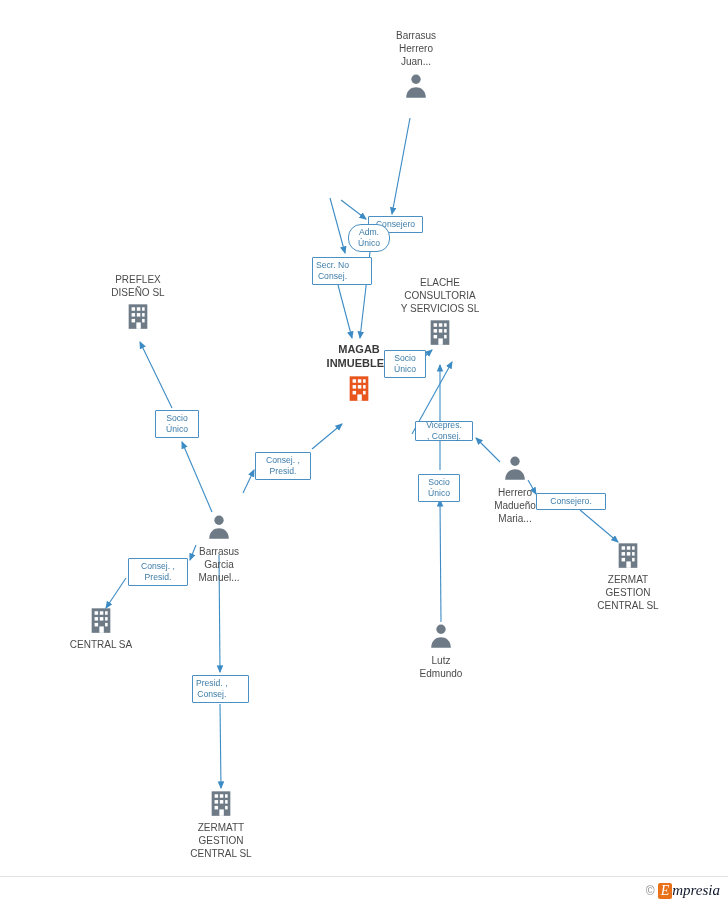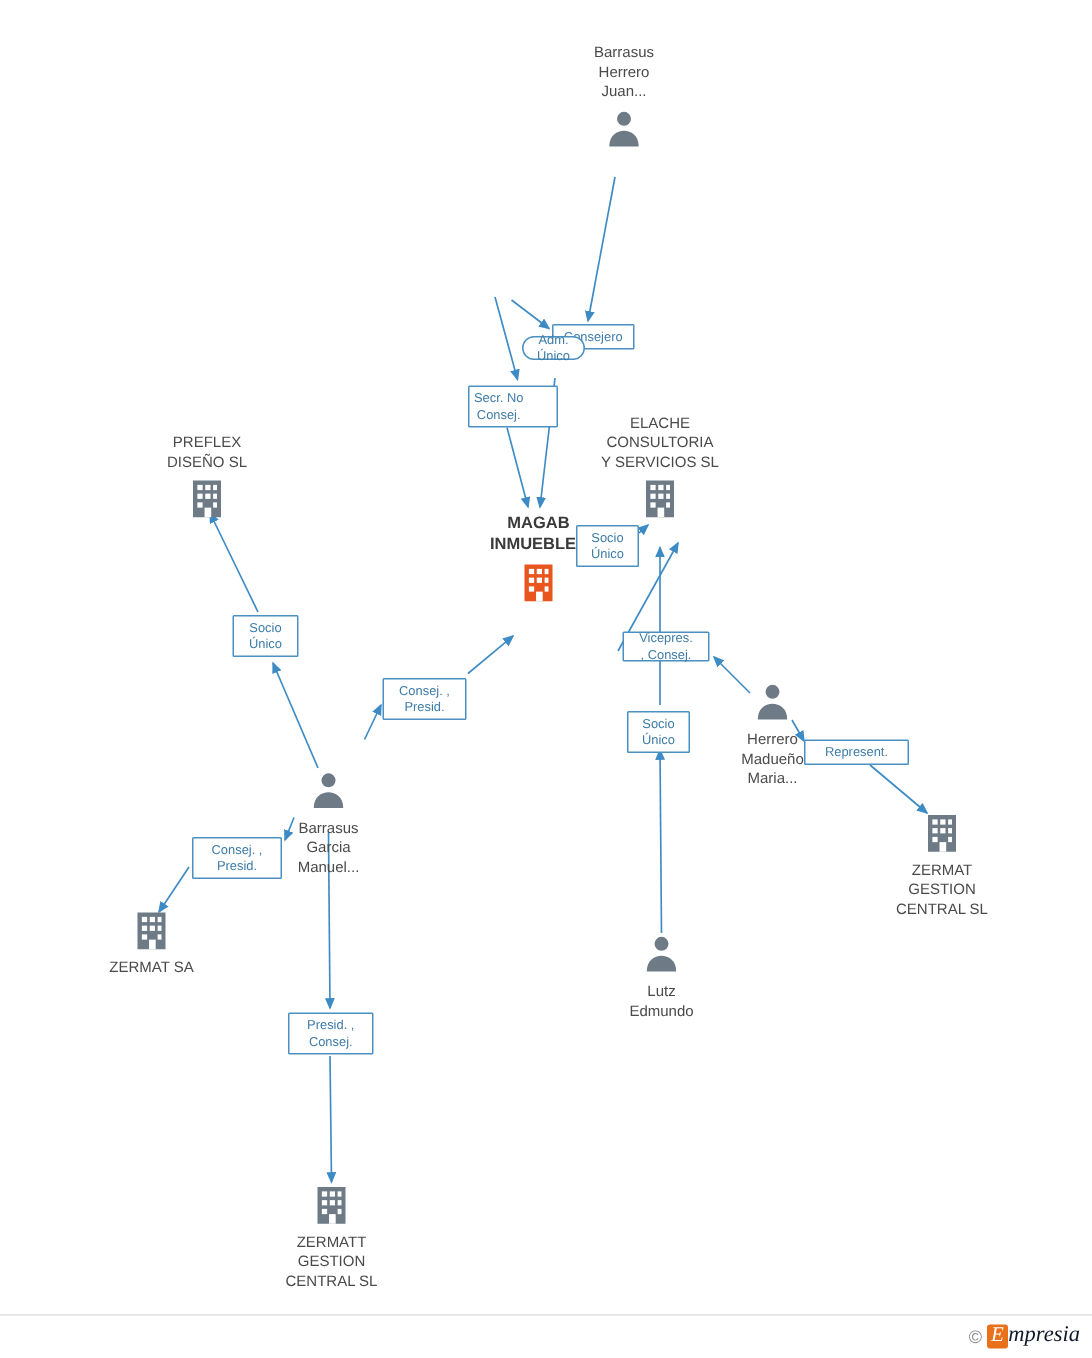--- a/index.html
+++ b/index.html
@@ -141,21 +141,21 @@
 Juan...</div>
     <div class="node-icon" style="margin-top:4px;">
       <svg width="28" height="28" viewBox="0 0 24 24">
           <circle cx="12" cy="6.2" r="4" fill="#6e7b87"></circle>
           <path d="M3.6 22 C3.6 15.6 8 13 12 13 C16 13 20.4 15.6 20.4 22 Z" fill="#6e7b87"></path>
         </svg>
     </div>
   </div>
 
 
-  <div class="node" style="left:92px; top:288px; width:92px;">
+  <div class="node" style="left:92px; top:272px; width:92px;">
     <div class="node-label">PREFLEX
 DISEÑO SL</div>
     <div class="node-icon" style="margin-top:3px;">
       <svg width="26" height="28" viewBox="0 0 22 24">
           <rect x="3" y="2" width="16" height="21" fill="#6e7b87"></rect>
           <g fill="#ffffff">
             <rect x="5.5" y="4.5" width="3" height="3"></rect>
             <rect x="10" y="4.5" width="3" height="3"></rect>
             <rect x="14.5" y="4.5" width="2.2" height="3"></rect>
             <rect x="5.5" y="9.5" width="3" height="3"></rect>
@@ -257,21 +257,21 @@
             <rect x="14.5" y="4.5" width="2.2" height="3"></rect>
             <rect x="5.5" y="9.5" width="3" height="3"></rect>
             <rect x="10" y="9.5" width="3" height="3"></rect>
             <rect x="14.5" y="9.5" width="2.2" height="3"></rect>
             <rect x="5.5" y="14.5" width="3" height="3"></rect>
             <rect x="14.5" y="14.5" width="2.2" height="3"></rect>
             <rect x="9.6" y="17.5" width="3.8" height="5.5"></rect>
           </g>
         </svg>
     </div>
-    <div class="node-label">ZERMAT SA</div>
+    <div class="node-label">CENTRAL SA</div>
   </div>
 
   <div class="node" style="left:578px; top:541px; width:100px;">
     <div class="node-icon">
       <svg width="26" height="28" viewBox="0 0 22 24">
           <rect x="3" y="2" width="16" height="21" fill="#6e7b87"></rect>
           <g fill="#ffffff">
             <rect x="5.5" y="4.5" width="3" height="3"></rect>
             <rect x="10" y="4.5" width="3" height="3"></rect>
             <rect x="14.5" y="4.5" width="2.2" height="3"></rect>
@@ -307,21 +307,21 @@
         </svg>
     </div>
     <div class="node-label">ZERMATT
 GESTION
 CENTRAL SL</div>
   </div>
 
   <div class="rel-box" style="left:368px; top:216px; width:55px; height:17px; display:flex; align-items:center; justify-content:center;">
     <span>Consejero</span>
   </div>
-  <div class="rel-box" style="left:348px; top:224px; width:42px; height:16px; display:flex; align-items:center; justify-content:center;border-radius:13px;">
+  <div class="rel-box" style="left:348px; top:224px; width:42px; height:28px; display:flex; align-items:center; justify-content:center;border-radius:13px;">
     <span>Adm.
 Único</span>
   </div>
   <div class="rel-box" style="left:312px; top:257px; width:60px; height:28px; display:flex; align-items:center; justify-content:flex-start;">
     <span>Secr.  No
 Consej.</span>
   </div>
   <div class="rel-box" style="left:384px; top:350px; width:42px; height:28px; display:flex; align-items:center; justify-content:center;">
     <span>Socio
 Único</span>
@@ -336,27 +336,27 @@
   </div>
   <div class="rel-box" style="left:415px; top:421px; width:58px; height:20px; display:flex; align-items:center; justify-content:center;">
     <span>Vicepres.
 , Consej.</span>
   </div>
   <div class="rel-box" style="left:418px; top:474px; width:42px; height:28px; display:flex; align-items:center; justify-content:center;">
     <span>Socio
 Único</span>
   </div>
   <div class="rel-box" style="left:536px; top:493px; width:70px; height:17px; display:flex; align-items:center; justify-content:center;">
-    <span>Represent.</span>
+    <span>Consejero.</span>
   </div>
   <div class="rel-box" style="left:128px; top:558px; width:60px; height:28px; display:flex; align-items:center; justify-content:center;">
     <span>Consej. ,
 Presid.</span>
   </div>
-  <div class="rel-box" style="left:192px; top:675px; width:57px; height:28px; display:flex; align-items:center; justify-content:center;">
+  <div class="rel-box" style="left:192px; top:675px; width:57px; height:28px; display:flex; align-items:center; ">
     <span>Presid. ,
 Consej.</span>
   </div>
 
   <div class="bottom-rule"></div>
 
   <div class="footer">
     <span class="cmark">©</span>
     <span style="display:flex;align-items:center;">
       <span style="background:#e8711a;color:#fff;font-family:'Liberation Serif',serif;font-style:italic;font-size:14px;padding:0 3px;border-radius:2px;">E</span>

